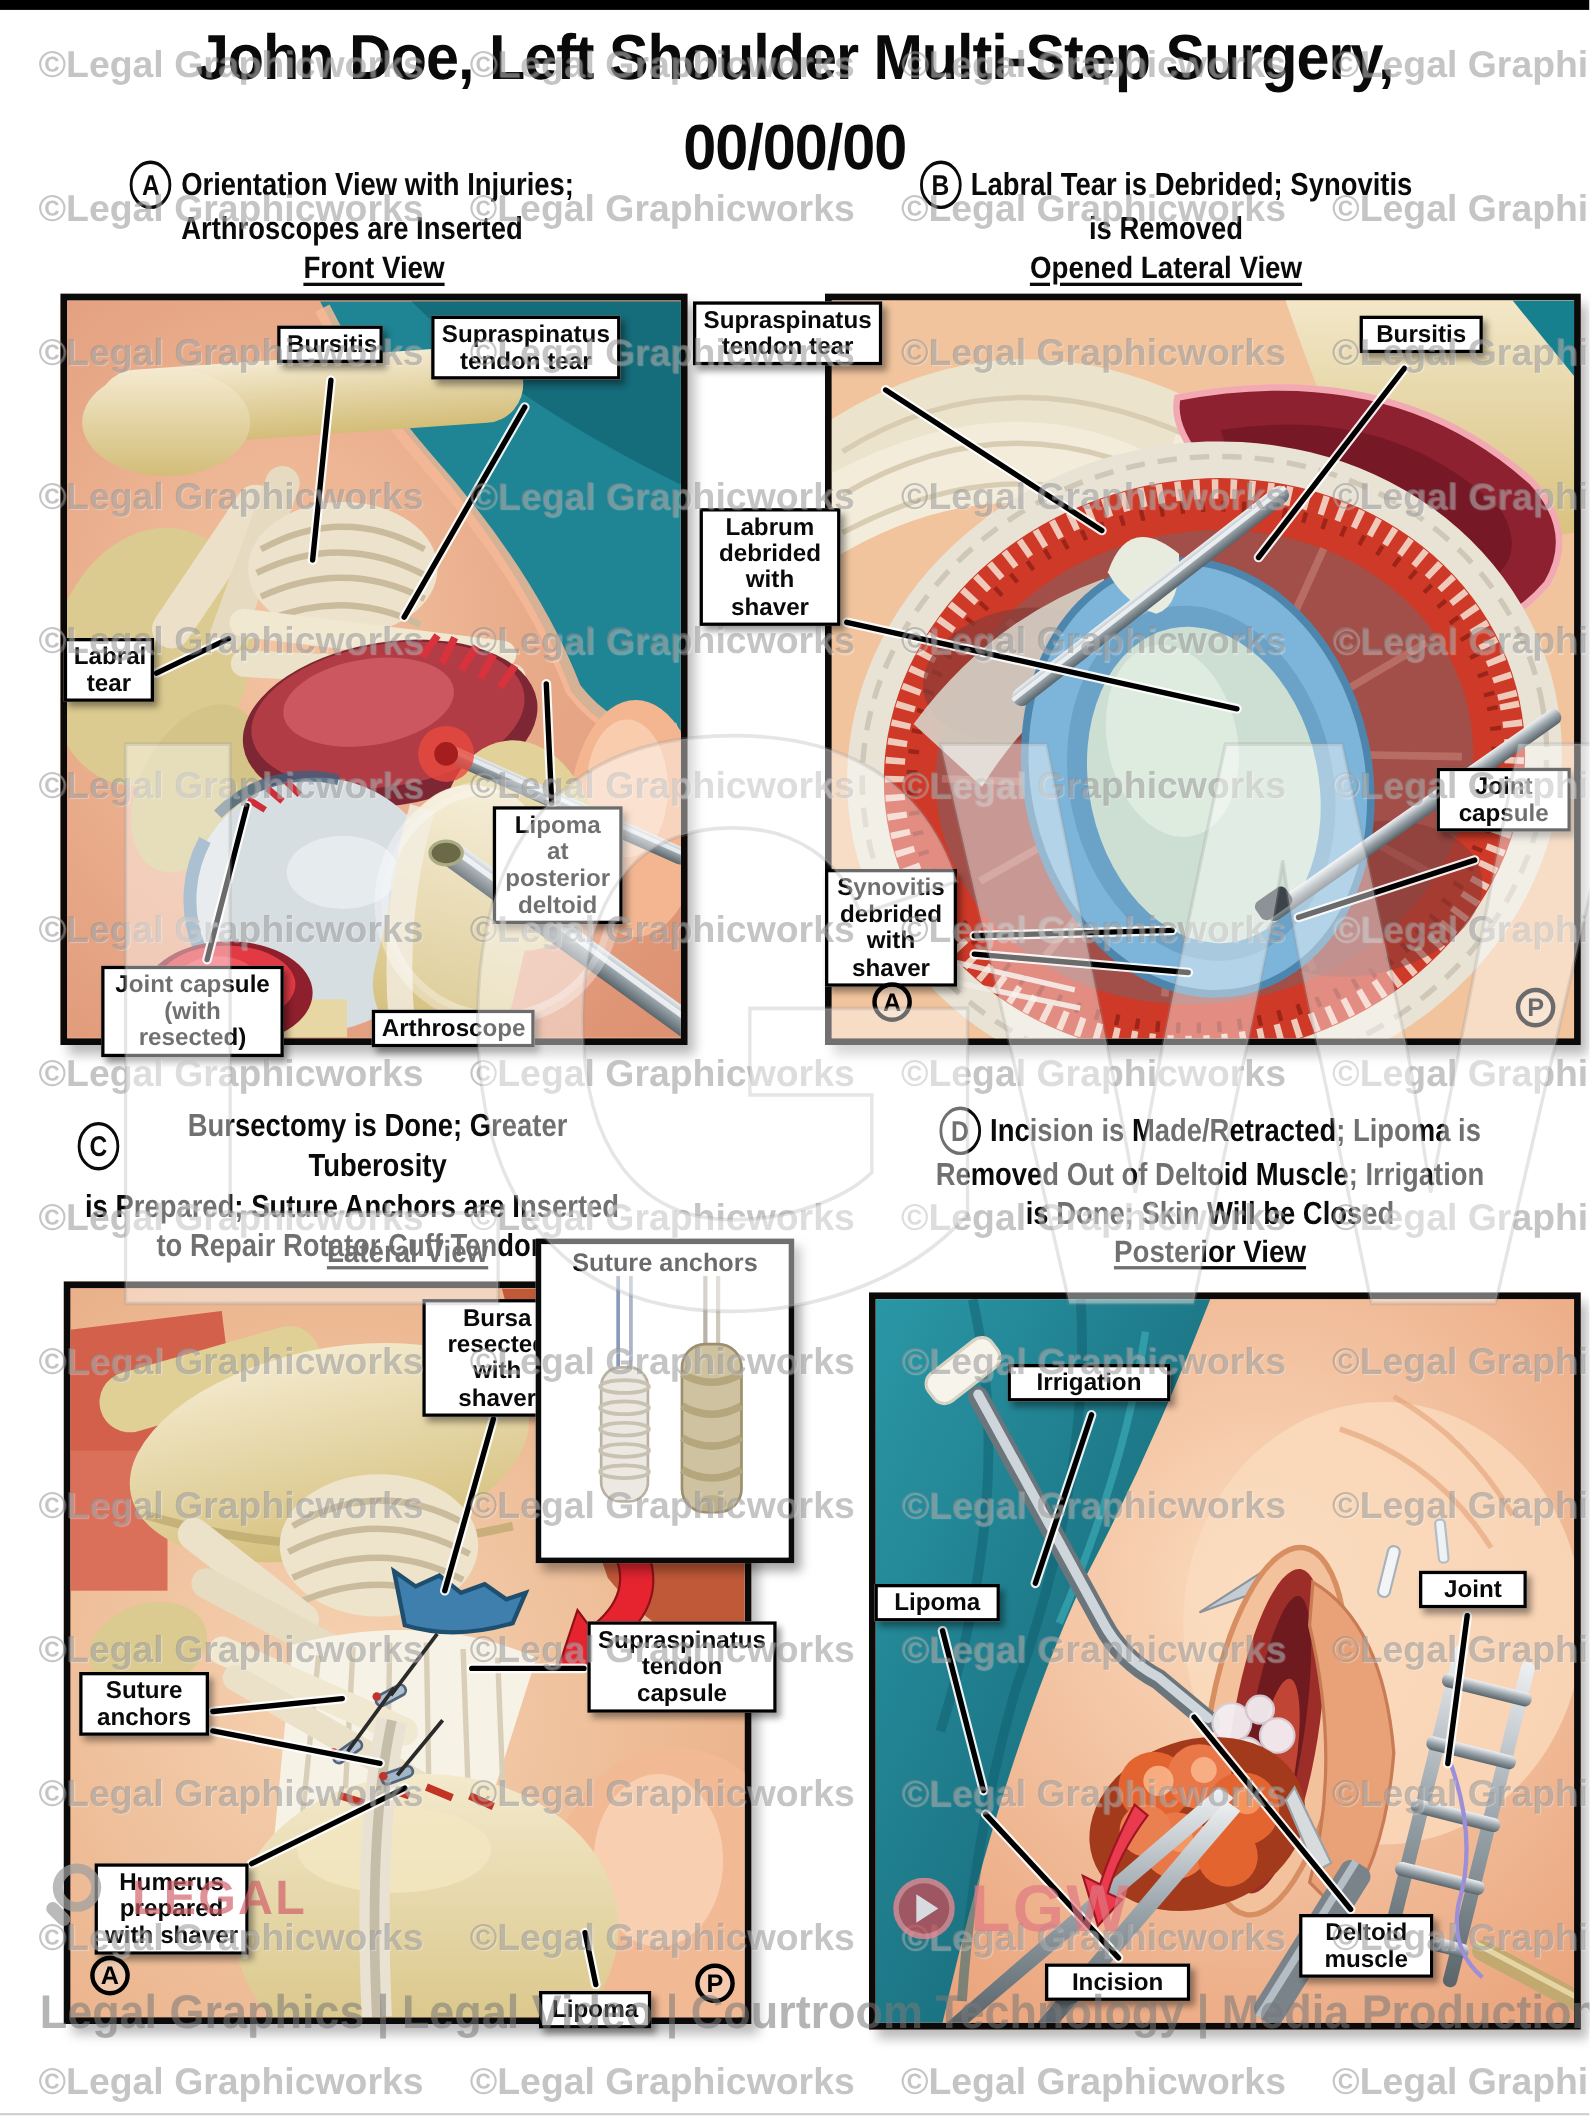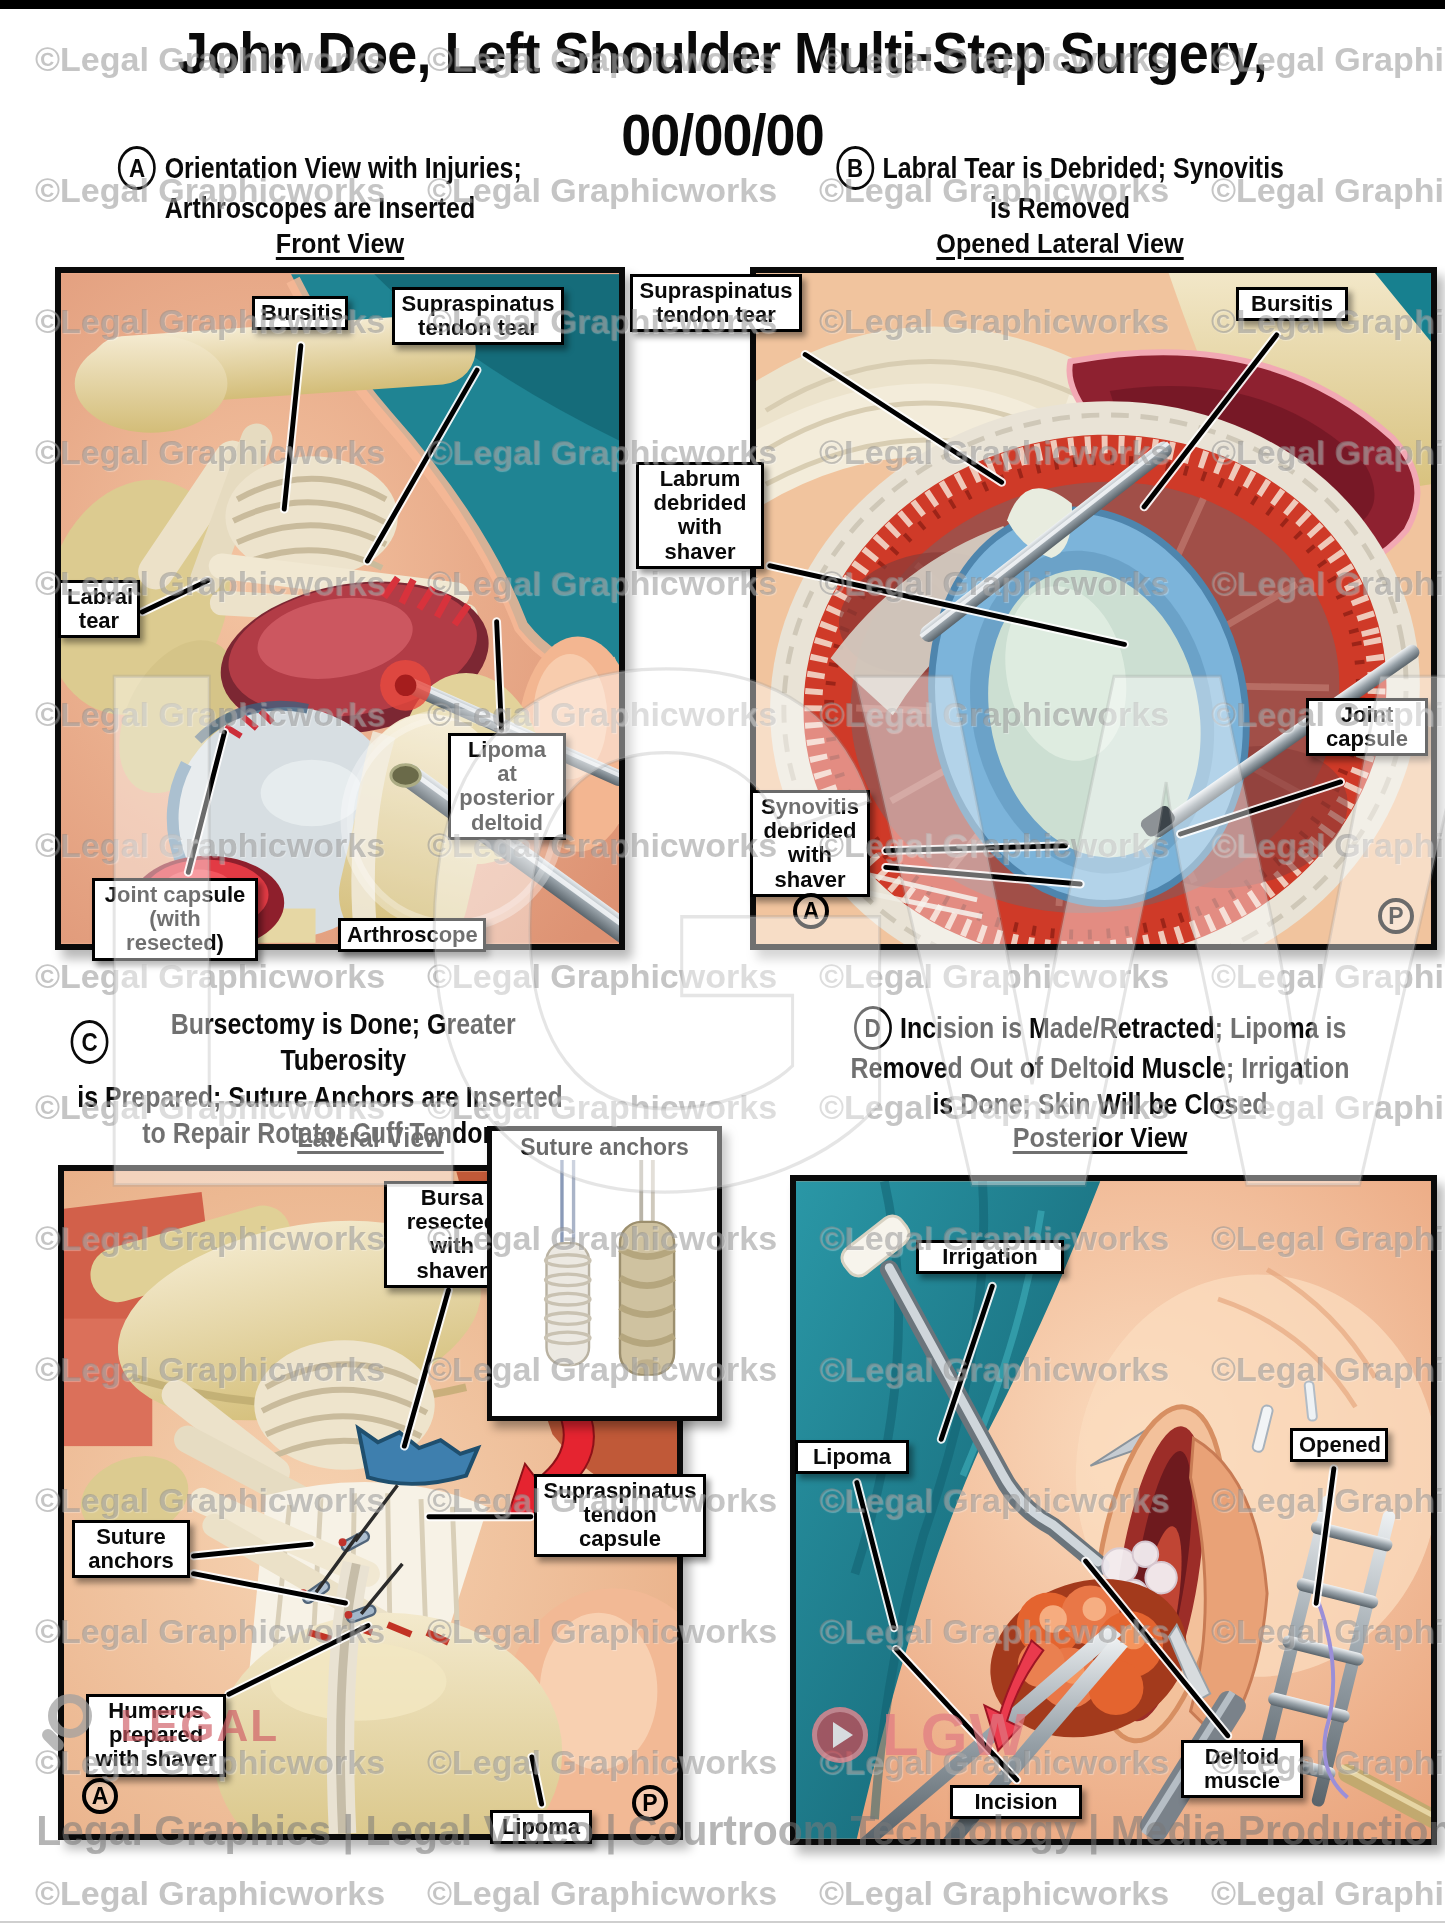--- a/index.html
+++ b/index.html
@@ -522,21 +522,21 @@
       <path d="M126,92 q28,16 56,0"></path>
         <path d="M126,122 q28,16 56,0"></path>
       <path d="M126,152 q28,16 56,0"></path>
         <path d="M126,182 q28,16 56,0"></path>
     </g>
     <ellipse cx="154" cy="214" rx="14" ry="8" fill="#bfb08c"></ellipse>
   </svg>
 </div>
 
 <div class="callout" style="left:916px;top:1240px;width:148px;">Irrigation</div>
-<div class="callout" style="left:1290px;top:1428px;width:98px;">Opened</div>
+<div class="callout" style="left:1290px;top:1428px;width:98px;">Joint</div>
 <div class="callout" style="left:795px;top:1440px;width:114px;">Lipoma</div>
 <div class="callout" style="left:1181px;top:1740px;width:122px;">Deltoid muscle</div>
 <div class="callout" style="left:950px;top:1785px;width:132px;">Incision</div>
 
 <div id="wm-grid">
     <span class="wm-tile" style="left: 35px; top: 40px;">©Legal Graphicworks</span>
     <span class="wm-tile" style="left: 427px; top: 40px;">©Legal Graphicworks</span>
     <span class="wm-tile" style="left: 819px; top: 40px;">©Legal Graphicworks</span>
     <span class="wm-tile" style="left: 1211px; top: 40px;">©Legal Graphicworks</span>
     <span class="wm-tile" style="left: 35px; top: 171px;">©Legal Graphicworks</span>

